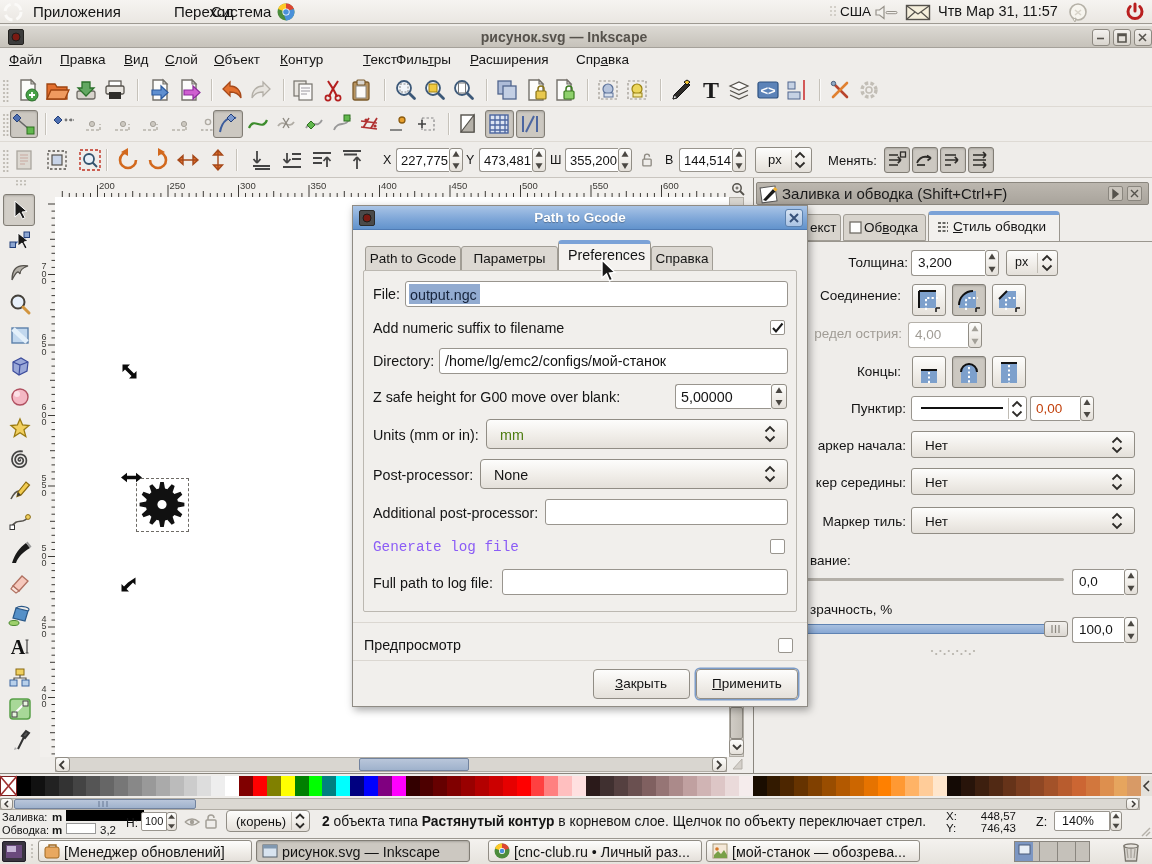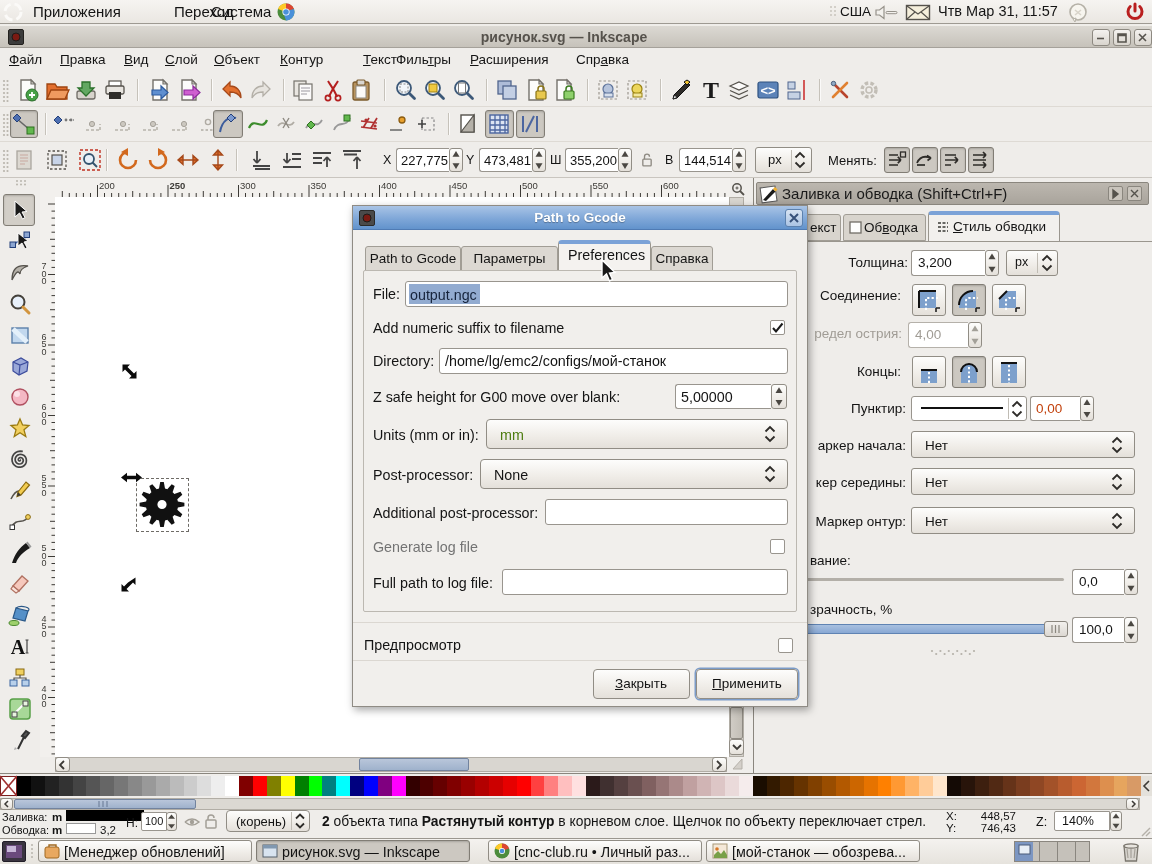--- a/index.html
+++ b/index.html
@@ -544,21 +544,21 @@
     <rect x="675.1" y="193" width="1" height="4" fill="#3c3a36"></rect>
     <rect x="682.1" y="193" width="1" height="4" fill="#3c3a36"></rect>
     <rect x="689.2" y="193" width="1" height="4" fill="#3c3a36"></rect>
     <rect x="696.2" y="191" width="1" height="6" fill="#3c3a36"></rect>
     <rect x="703.3" y="193" width="1" height="4" fill="#3c3a36"></rect>
     <rect x="710.4" y="193" width="1" height="4" fill="#3c3a36"></rect>
     <rect x="717.4" y="193" width="1" height="4" fill="#3c3a36"></rect>
     <rect x="724.4" y="193" width="1" height="4" fill="#3c3a36"></rect>
   </svg>
 <div class="lbl" style="left:99.0px;top:180px;font-size:9.5px;color:#3c3a36;font-weight:normal;">200</div>
-<div class="lbl" style="left:169.5px;top:180px;font-size:9.5px;color:#3c3a36;font-weight:bold;">250</div>
+<div class="lbl" style="left:169.5px;top:180px;font-size:9.5px;color:#3c3a36;font-weight:normal;">250</div>
 <div class="lbl" style="left:240.0px;top:180px;font-size:9.5px;color:#3c3a36;font-weight:normal;">300</div>
 <div class="lbl" style="left:310.5px;top:180px;font-size:9.5px;color:#3c3a36;font-weight:normal;">350</div>
 <div class="lbl" style="left:381.0px;top:180px;font-size:9.5px;color:#3c3a36;font-weight:normal;">400</div>
 <div class="lbl" style="left:451.5px;top:180px;font-size:9.5px;color:#3c3a36;font-weight:normal;">450</div>
 <div class="lbl" style="left:522.0px;top:180px;font-size:9.5px;color:#3c3a36;font-weight:normal;">500</div>
 <div class="lbl" style="left:592.5px;top:180px;font-size:9.5px;color:#3c3a36;font-weight:normal;">550</div>
 <div class="lbl" style="left:663.0px;top:180px;font-size:9.5px;color:#3c3a36;font-weight:normal;">600</div>
 <div class="a" style="left:40px;top:197px;width:15px;height:560px;background:#f2f0ed"></div>
 <svg style="left:0;top:0" width="60" height="800" viewBox="0 0 60 800">
     <rect x="48" y="203.5" width="7" height="1" fill="#3c3a36"></rect>
@@ -888,21 +888,21 @@
     <path d="M3.5,6.5 L8,2.0 L12.5,6.5" fill="none" stroke="#2e2c29" stroke-width="1.8"></path>
     <path d="M3.5,11.5 L8,16.0 L12.5,11.5" fill="none" stroke="#2e2c29" stroke-width="1.8"></path>
   </svg>
 <div class="lbl" style="right:246px;top:475px;font-size:13.5px;color:#141414;font-weight:normal;">кер середины:</div>
 <div class="a btn" style="left:911px;top:468px;width:224px;height:27px"></div>
 <div class="lbl" style="left:925px;top:475px;font-size:13.5px;color:#141414;font-weight:normal;">Нет</div>
 <svg style="left:1109px;top:473px" width="16" height="18">
     <path d="M3.5,6.5 L8,2.0 L12.5,6.5" fill="none" stroke="#2e2c29" stroke-width="1.8"></path>
     <path d="M3.5,11.5 L8,16.0 L12.5,11.5" fill="none" stroke="#2e2c29" stroke-width="1.8"></path>
   </svg>
-<div class="lbl" style="right:246px;top:514px;font-size:13.5px;color:#141414;font-weight:normal;">Маркер онтур:</div>
+<div class="lbl" style="right:246px;top:514px;font-size:13.5px;color:#141414;font-weight:normal;">Маркер тиль:</div>
 <div class="a btn" style="left:911px;top:507px;width:224px;height:27px"></div>
 <div class="lbl" style="left:925px;top:514px;font-size:13.5px;color:#141414;font-weight:normal;">Нет</div>
 <svg style="left:1109px;top:512px" width="16" height="18">
     <path d="M3.5,6.5 L8,2.0 L12.5,6.5" fill="none" stroke="#2e2c29" stroke-width="1.8"></path>
     <path d="M3.5,11.5 L8,16.0 L12.5,11.5" fill="none" stroke="#2e2c29" stroke-width="1.8"></path>
   </svg>
 <div class="lbl" style="left:810px;top:553px;font-size:13.5px;color:#141414;font-weight:normal;">вание:</div>
 <div class="a" style="left:772px;top:578px;width:292px;height:3px;background:#b3afa8;border-radius:2px"></div>
 <div class="a" style="left:1072px;top:569px;width:52px;height:26px;background:#fff;border:1px solid #99958e;border-radius:3px 0 0 3px;border-right:none"></div>
 <div class="lbl" style="left:1079px;top:574.2375px;font-size:13.5px;color:#141414;font-weight:normal;">0,0</div>
@@ -1198,21 +1198,21 @@
   </svg>
 <div class="lbl" style="left:373px;top:467px;font-size:14.3px;color:#141414;font-weight:normal;">Post-processor:</div>
 <div class="a btn" style="left:480px;top:459px;width:308px;height:30px;border-radius:4px"></div>
 <div class="lbl" style="left:494px;top:467px;font-size:14.3px;color:#141414;font-weight:normal;">None</div>
 <svg style="left:762px;top:465px" width="16" height="18">
     <path d="M3.5,6.5 L8,2.0 L12.5,6.5" fill="none" stroke="#2e2c29" stroke-width="1.8"></path>
     <path d="M3.5,11.5 L8,16.0 L12.5,11.5" fill="none" stroke="#2e2c29" stroke-width="1.8"></path>
   </svg>
 <div class="lbl" style="left:373px;top:505px;font-size:14.3px;color:#141414;font-weight:normal;">Additional post-processor:</div>
 <div class="a fld" style="left:545px;top:499px;width:243px;height:26px"></div>
-<div class="lbl" style="left:373px;top:539px;font-size:14.3px;color:#737373;font-weight:normal;">Generate log file</div>
+<div class="lbl" style="left:373px;top:539px;font-size:14.3px;color:#8b5cf6;font-weight:normal;font-family:Liberation Mono, monospace;">Generate log file</div>
 <div class="a fld" style="left:770px;top:539px;width:15px;height:15px;border-radius:2px"></div>
 <div class="lbl" style="left:373px;top:575px;font-size:14.3px;color:#141414;font-weight:normal;">Full path to log file:</div>
 <div class="a fld" style="left:502px;top:569px;width:286px;height:26px"></div>
 <div class="lbl" style="left:364px;top:637px;font-size:14.3px;color:#141414;font-weight:normal;">Предпросмотр</div>
 <div class="a fld" style="left:778px;top:638px;width:15px;height:15px;border-radius:2px"></div>
 <div class="a" style="left:353px;top:622px;width:454px;height:1px;background:#dbd7d1"></div>
 <div class="a" style="left:353px;top:660px;width:454px;height:1px;background:#dbd7d1"></div>
 <div class="a btn" style="left:593px;top:669px;width:97px;height:30px;border-radius:4px"></div>
 <div class="lbl" style="left:441px;top:676px;width:400px;text-align:center;font-size:13.5px;color:#141414;font-weight:normal;"><u>З</u>акрыть</div>
 <div class="a btn" style="left:696px;top:669px;width:102px;height:30px;border-radius:4px;box-shadow:0 0 0 1.5px #7c9cc8"></div>

